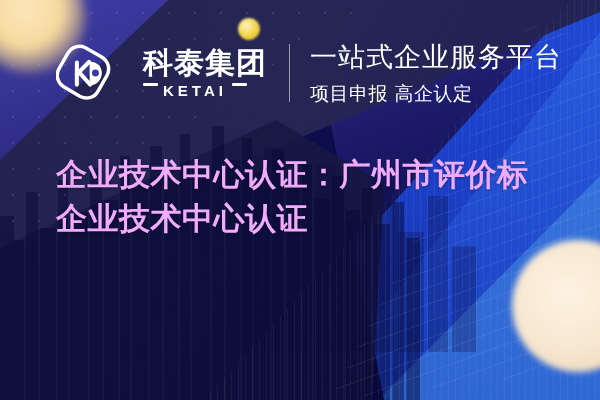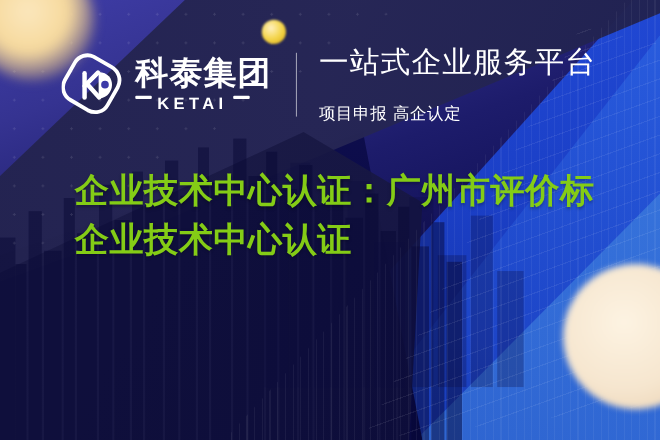--- a/index.html
+++ b/index.html
@@ -132,20 +132,21 @@
   .header {
     position: absolute;
     left: 56px; top: 42px;
     display: flex;
     align-items: center;
     z-index: 6;
   }
   .logo-block {
     display: flex;
     align-items: center;
+    gap: 20px;
   }
   .logo-mark { flex: 0 0 auto; }
   .logo-wordmark {
     display: flex;
     flex-direction: column;
     margin-left: 9px;
   }
   .logo-cn {
     color: #ffffff;
     font-size: 30px;
@@ -187,35 +188,35 @@
   .tagline-main {
     color: #ffffff;
     font-size: 27px;
     line-height: 1.1;
     letter-spacing: 1px;
     white-space: nowrap;
     font-family: "DejaVu Sans", "Liberation Sans", sans-serif;
   }
   .tagline-sub {
     color: #ffffff;
-    font-size: 15px;
+    font-size: 19px;
     line-height: 1.2;
-    margin-top: 22px;
+    margin-top: 10px;
     letter-spacing: .5px;
     white-space: nowrap;
     font-family: "DejaVu Serif", "Liberation Serif", serif;
   }
 
   
   .headline {
     position: absolute;
-    left: 68px; top: 152px;
+    left: 56px; top: 152px;
     width: 500px;
     z-index: 6;
-    color: #84cc16;
+    color: #f0abfc;
     font-size: 31px;
     font-weight: bold;
     line-height: 1.42;
     letter-spacing: .5px;
     font-family: "DejaVu Sans", "Liberation Sans", sans-serif;
     text-shadow: 0 1px 3px rgba(0,0,0,.30);
   }
   .headline-line { display: block; white-space: nowrap; }
 </style>
 </head>

